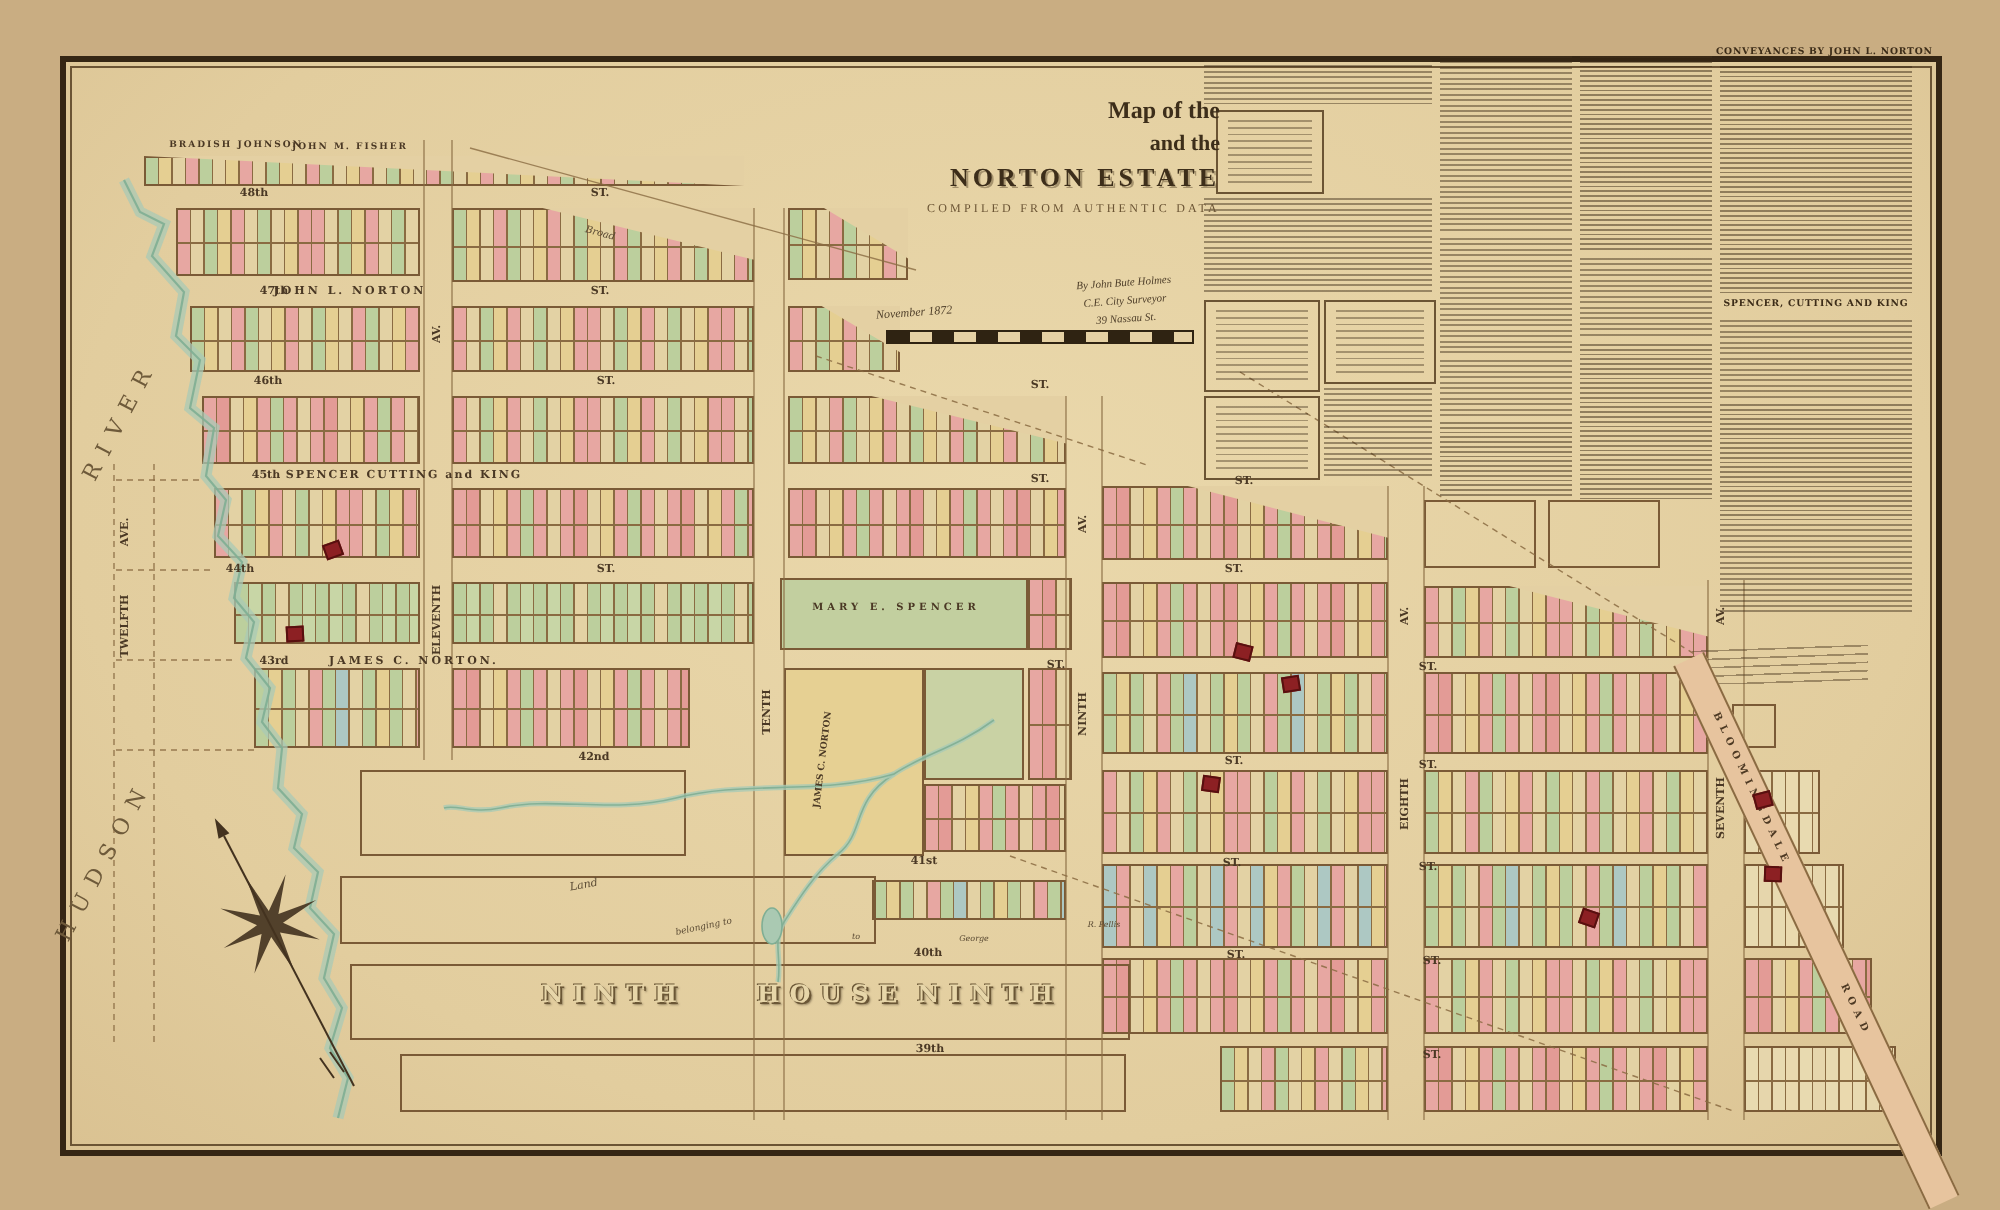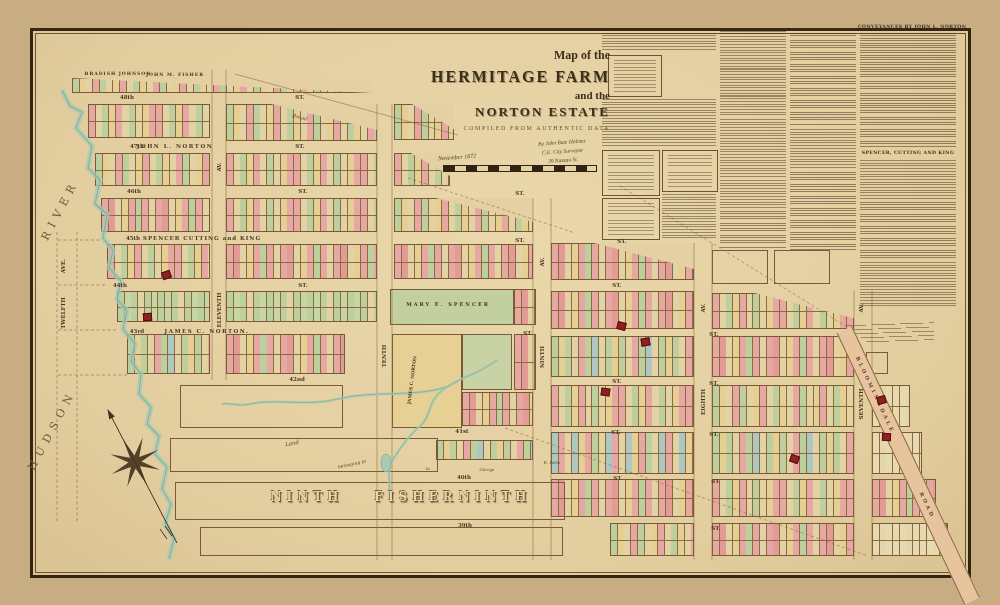--- a/index.html
+++ b/index.html
@@ -290,27 +290,26 @@
         <span class="lbl hand" style="left: 300px; top: 117px; font-size: 5px; transform: translate(-50%, -50%) rotate(15deg);">Broad</span>
         <span class="lbl hand" style="left: 292px; top: 443px; font-size: 5.5px; transform: translate(-50%, -50%) rotate(-10deg);">Land</span>
         <span class="lbl hand" style="left: 352px; top: 464px; font-size: 4.5px; transform: translate(-50%, -50%) rotate(-12deg);">belonging to</span>
         <span class="lbl hand" style="left: 428px; top: 468px; font-size: 4px; transform: translate(-50%, -50%) rotate(0deg);">to</span>
         <span class="lbl hand" style="left: 487px; top: 469px; font-size: 4px; transform: translate(-50%, -50%) rotate(0deg);">George</span>
         <span class="lbl hand" style="left: 552px; top: 462px; font-size: 4px; transform: translate(-50%, -50%) rotate(0deg);">R. Pellis</span>
       </div>
 
     <div id="glass-farm">
         <span style="left: 307px; top: 497px;">NINTH</span>
-        <span style="left: 416px; top: 497px;">FISHER</span>
+        <span style="left: 416px; top: 497px;">HOUSE</span>
         <span style="left: 495px; top: 497px;">NINTH</span>
       </div>
 
     <div id="title-block">
       <div id="title-l1">Map of the</div>
-      <div id="title-l2">HERMITAGE FARM</div>
       <div id="title-l3">and the</div>
       <div id="title-l4">NORTON ESTATE</div>
       <div id="title-l5">COMPILED FROM AUTHENTIC DATA</div>
     </div>
 
     <div id="map-date" class="hand">November 1872</div>
     <div id="signature">
       <div>By John Bute Holmes</div>
       <div>C.E. City Surveyor</div>
       <div>39 Nassau St.</div>

